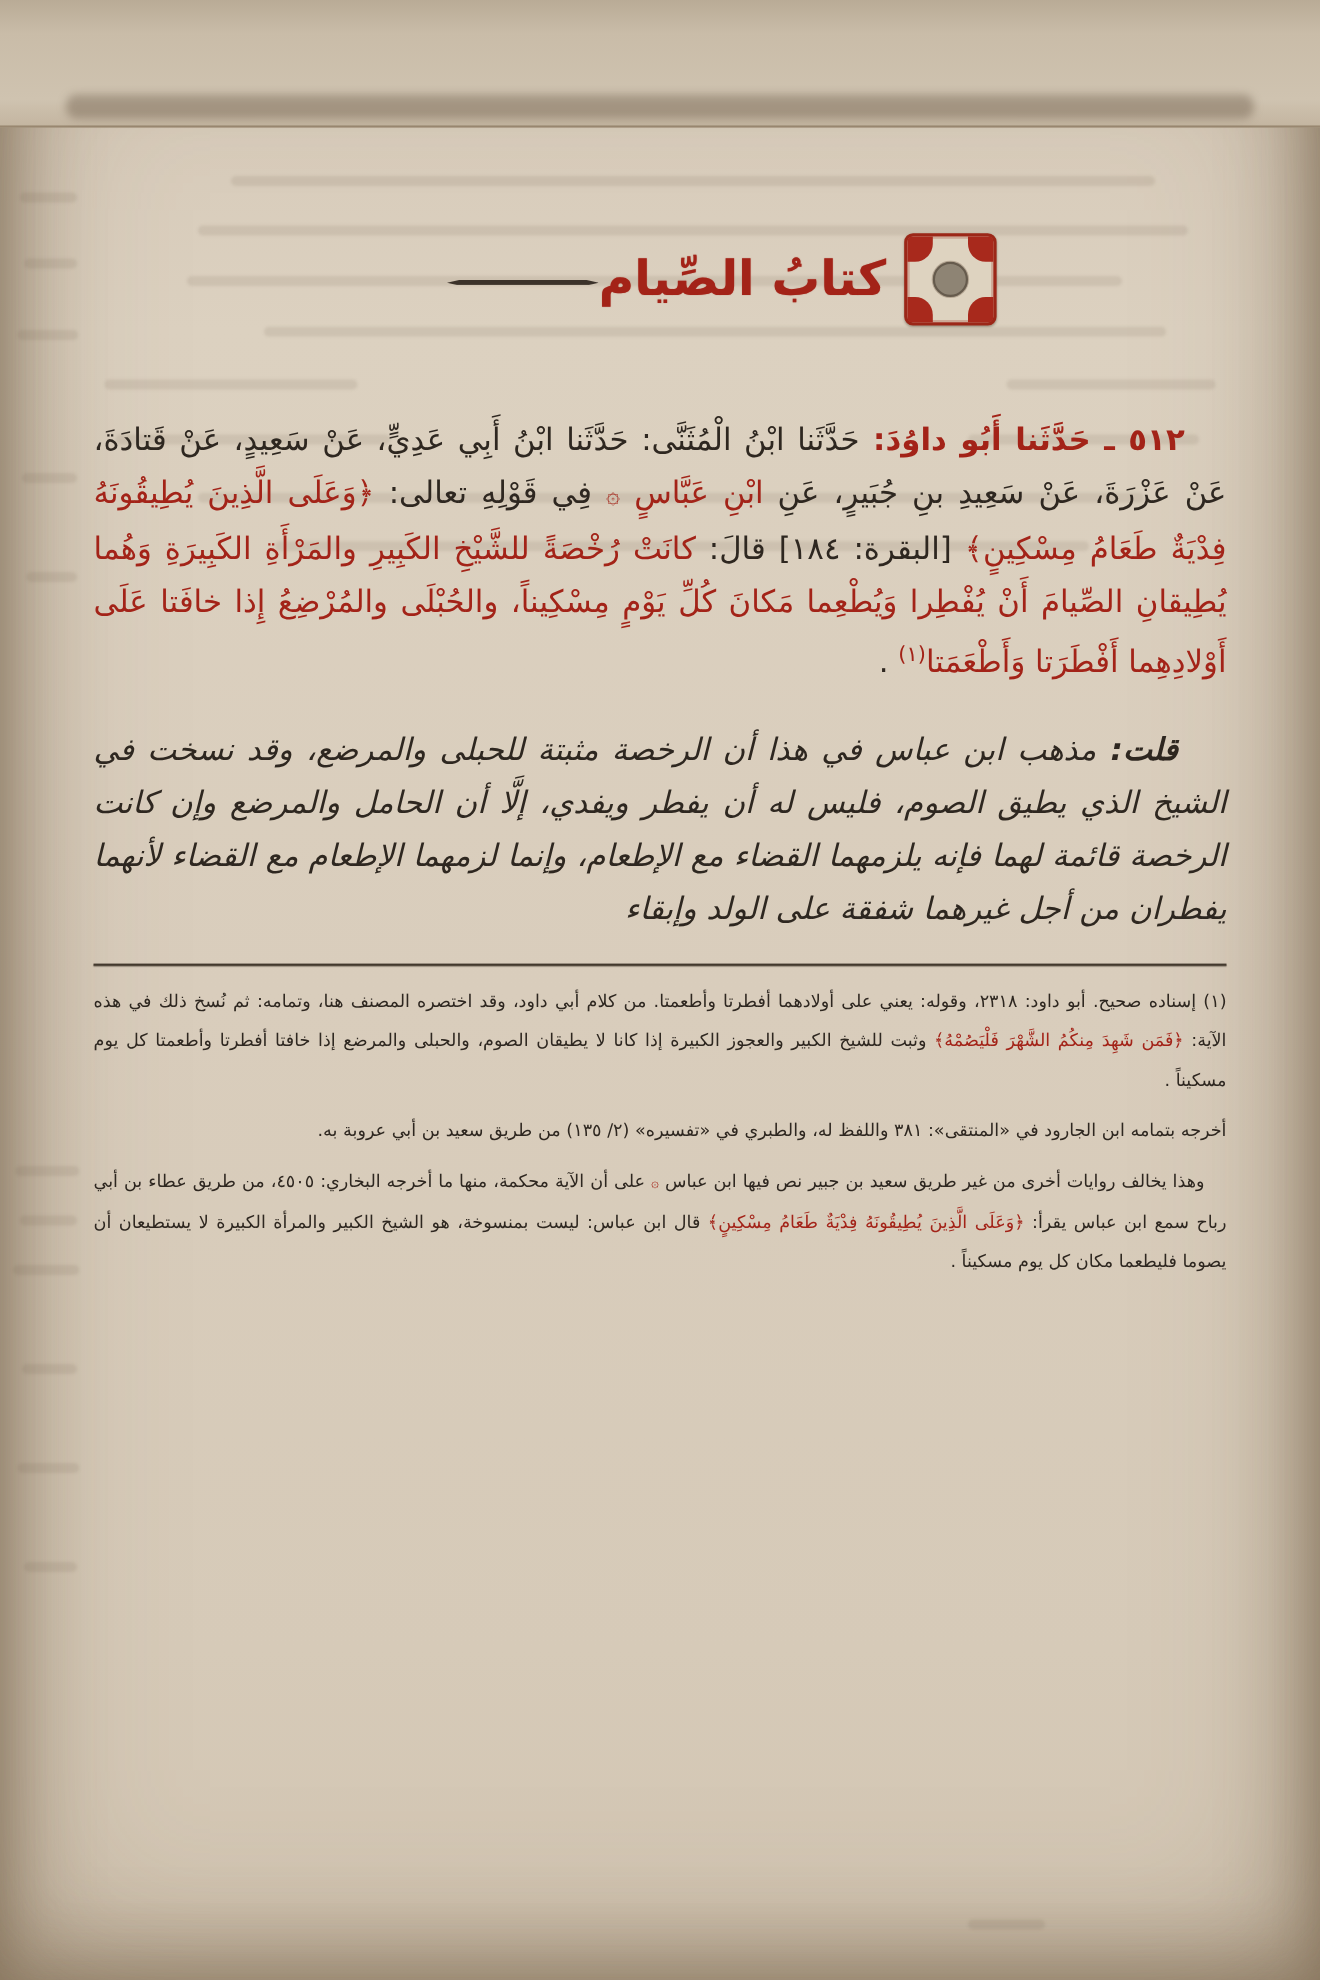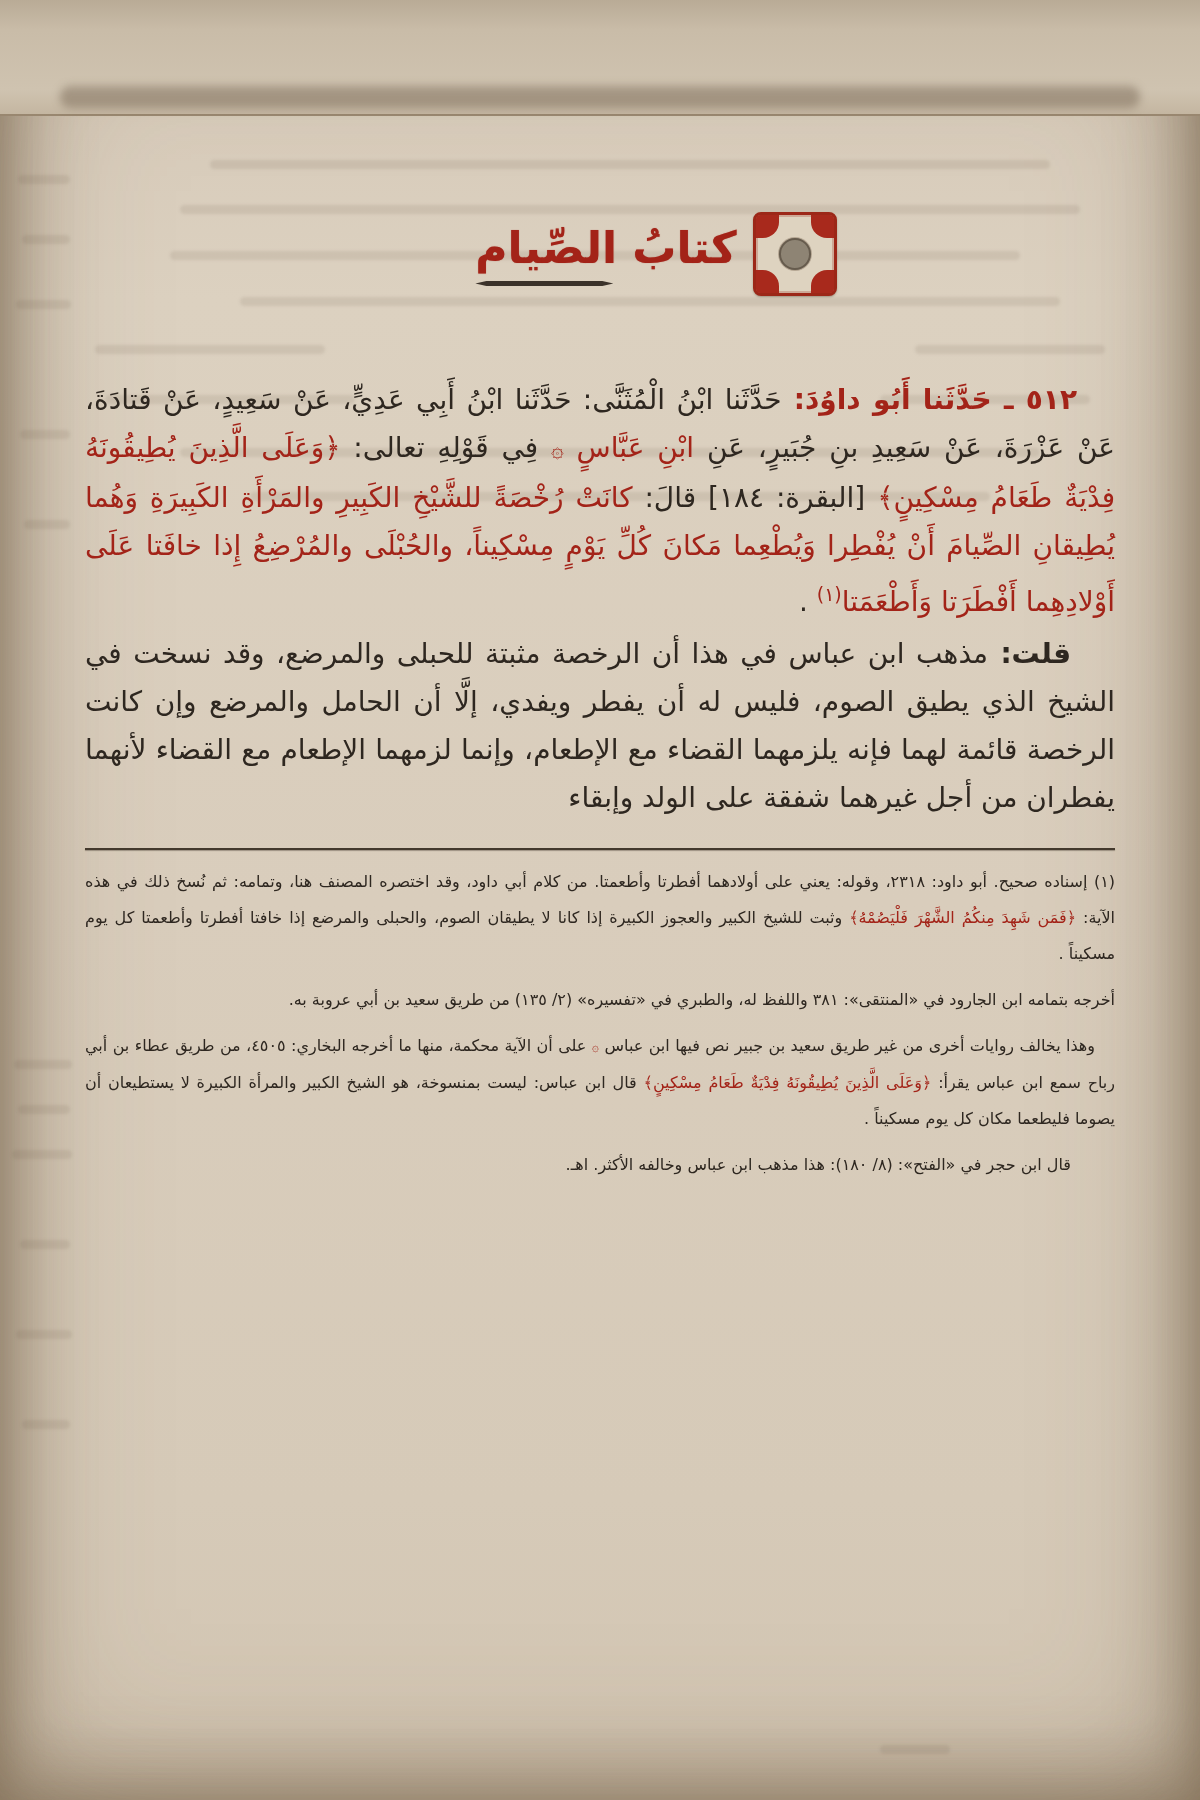--- a/index.html
+++ b/index.html
@@ -67,21 +67,21 @@
   .ornament .c-tr{top:0;left:0;border-radius:4px 0 70% 0;}
   .ornament .c-bl{bottom:0;right:0;border-radius:70% 0 4px 0;}
   .ornament .c-br{bottom:0;left:0;border-radius:0 70% 0 4px;}
   .ornament .disc{
     position:absolute;top:50%;left:50%;
     width:32px;height:32px;margin:-16px 0 0 -16px;
     border-radius:50%;
     background:#8e8474;
     box-shadow:inset 0 0 0 2px rgba(70,58,45,.55), 0 0 0 1px rgba(120,100,80,.4);
   }
-  .title-wrap{display:flex;flex-direction:column;align-items:flex-end;}
+  .title-wrap{display:flex;flex-direction:row;align-items:center;}
   .chapter-title{
     font-size:44px;font-weight:bold;
     color:#a32318;
     text-shadow:0 0 1px rgba(163,35,24,.55);
     line-height:1.2;
     white-space:nowrap;
   }
   .title-rule{
     margin-top:6px;
     width:138px;height:5px;
@@ -90,21 +90,21 @@
   }
   
   .hadith,.commentary{
     margin:0;
     font-size:28px;
     line-height:48px;
     text-align:justify;
     text-justify:inter-word;
   }
   .hadith{margin-top:80px;text-indent:38px;}
-  .commentary{margin-top:4px;text-indent:44px;}
+  .commentary{margin-top:32px;text-indent:44px;font-style:italic;}
   .red{color:#a32318;}
   .b{font-weight:bold;}
   .honorific{color:#a32318;font-size:.78em;}
   .fn-mark{font-size:.68em;vertical-align:super;color:#a32318;}
   
   .fn-rule{
     margin-top:26px;
     height:2px;
     background:#43392d;
     box-shadow:0 1px 1px rgba(67,57,45,.4);
@@ -171,17 +171,16 @@
     <p class="hadith"><span class="red b">٥١٢ ـ حَدَّثَنا أَبُو داوُدَ: </span><span>حَدَّثَنا ابْنُ الْمُثَنَّى: حَدَّثَنا ابْنُ أَبِي عَدِيٍّ، عَنْ سَعِيدٍ، عَنْ قَتادَةَ، عَنْ عَزْرَةَ، عَنْ سَعِيدِ بنِ جُبَيرٍ، عَنِ </span><span class="red">ابْنِ عَبَّاسٍ </span><span class="honorific">۞</span><span> فِي قَوْلِهِ تعالى: </span><span class="red">﴿وَعَلَى الَّذِينَ يُطِيقُونَهُ فِدْيَةٌ طَعَامُ مِسْكِينٍ﴾ </span><span>[البقرة: ١٨٤] قالَ: </span><span class="red">كانَتْ رُخْصَةً للشَّيْخِ الكَبِيرِ والمَرْأَةِ الكَبِيرَةِ وَهُما يُطِيقانِ الصِّيامَ أَنْ يُفْطِرا وَيُطْعِما مَكانَ كُلِّ يَوْمٍ مِسْكِيناً، والحُبْلَى والمُرْضِعُ إِذا خافَتا عَلَى أَوْلادِهِما أَفْطَرَتا وَأَطْعَمَتا</span><span class="fn-mark">(١)</span><span> .</span></p>
 
     <p class="commentary"><span class="b">قلت: </span><span>مذهب ابن عباس في هذا أن الرخصة مثبتة للحبلى والمرضع، وقد نسخت في الشيخ الذي يطيق الصوم، فليس له أن يفطر ويفدي، إلَّا أن الحامل والمرضع وإن كانت الرخصة قائمة لهما فإنه يلزمهما القضاء مع الإطعام، وإنما لزمهما الإطعام مع القضاء لأنهما يفطران من أجل غيرهما شفقة على الولد وإبقاء</span></p>
 
     <div class="fn-rule"></div>
 
     <div class="footnotes">
       <p><span>(١) إسناده صحيح. أبو داود: ٢٣١٨، وقوله: يعني على أولادهما أفطرتا وأطعمتا. من كلام أبي داود، وقد اختصره المصنف هنا، وتمامه: ثم نُسخ ذلك في هذه الآية: </span><span class="red">﴿فَمَن شَهِدَ مِنكُمُ الشَّهْرَ فَلْيَصُمْهُ﴾</span><span> وثبت للشيخ الكبير والعجوز الكبيرة إذا كانا لا يطيقان الصوم، والحبلى والمرضع إذا خافتا أفطرتا وأطعمتا كل يوم مسكيناً .</span></p>
       <p><span>أخرجه بتمامه ابن الجارود في «المنتقى»: ٣٨١ واللفظ له، والطبري في «تفسيره» (٢/ ١٣٥) من طريق سعيد بن أبي عروبة به.</span></p>
       <p class="fn-p3"><span>وهذا يخالف روايات أخرى من غير طريق سعيد بن جبير نص فيها ابن عباس </span><span class="honorific">۞</span><span> على أن الآية محكمة، منها ما أخرجه البخاري: ٤٥٠٥، من طريق عطاء بن أبي رباح سمع ابن عباس يقرأ: </span><span class="red">﴿وَعَلَى الَّذِينَ يُطِيقُونَهُ فِدْيَةٌ طَعَامُ مِسْكِينٍ﴾</span><span> قال ابن عباس: ليست بمنسوخة، هو الشيخ الكبير والمرأة الكبيرة لا يستطيعان أن يصوما فليطعما مكان كل يوم مسكيناً .</span></p>
-      <p class="fn-p4"><span>قال ابن حجر في «الفتح»: (٨/ ١٨٠): هذا مذهب ابن عباس وخالفه الأكثر. اهـ.</span></p>
     </div>
 
   </div>
 </div>
 
 </body></html>

